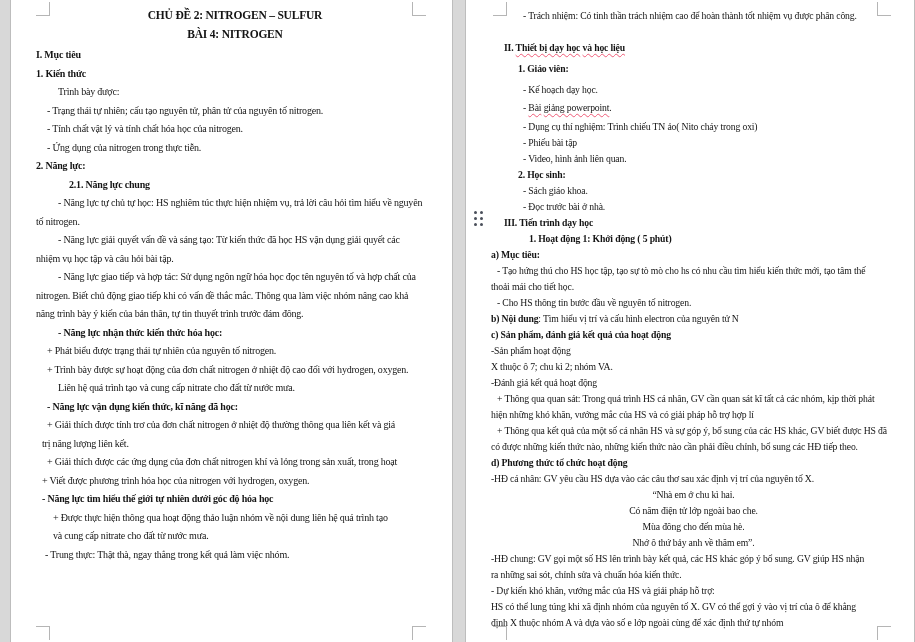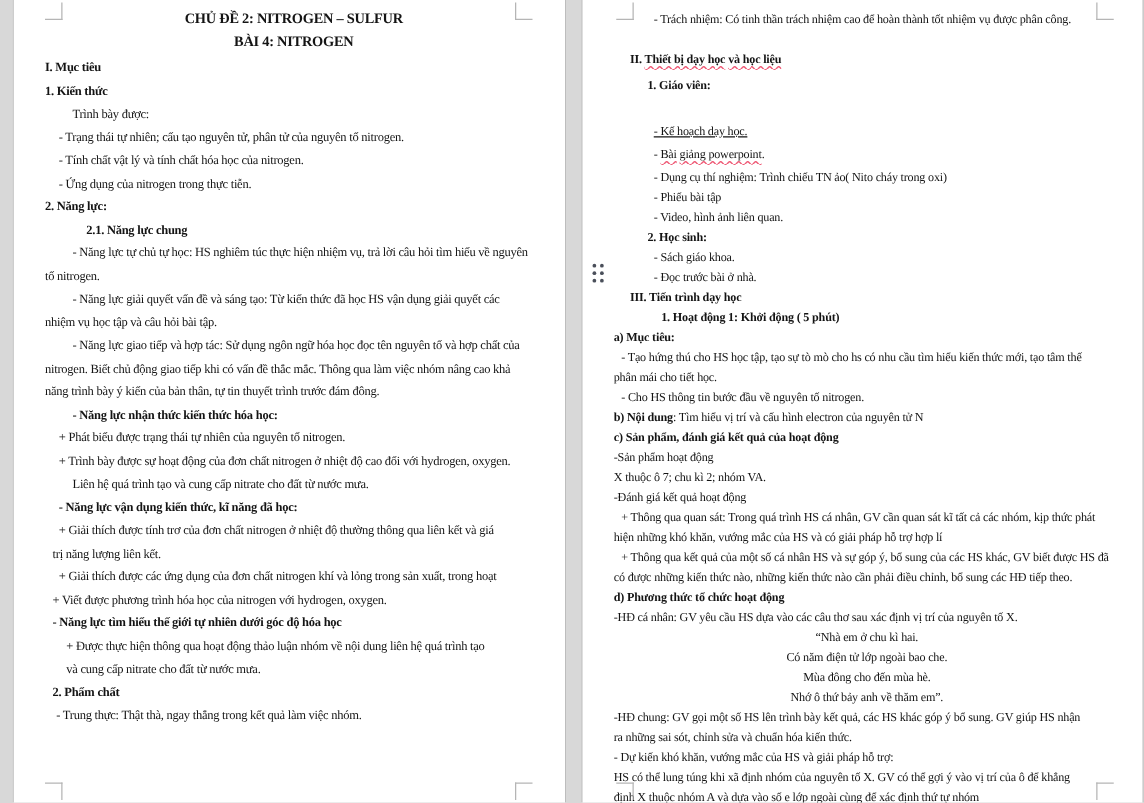--- a/index.html
+++ b/index.html
@@ -80,52 +80,51 @@
     <p class="ln" style="padding-left: 11px;"><span class="">+ Trình bày được sự hoạt động của đơn chất nitrogen ở nhiệt độ cao đối với hydrogen, oxygen.</span></p>
     <p class="ln" style="padding-left: 22px;"><span class="">Liên hệ quá trình tạo và cung cấp nitrate cho đất từ nước mưa.</span></p>
     <p class="ln" style="padding-left: 11px;"><span class="b i">- Năng lực vận dụng kiến thức, kĩ năng đã học:</span></p>
     <p class="ln" style="padding-left: 11px;"><span class="">+ Giải thích được tính trơ của đơn chất nitrogen ở nhiệt độ thường thông qua liên kết và giá</span></p>
     <p class="ln" style="padding-left: 6px;"><span class="">trị năng lượng liên kết.</span></p>
     <p class="ln" style="padding-left: 11px;"><span class="">+ Giải thích được các ứng dụng của đơn chất nitrogen khí và lỏng trong sản xuất, trong hoạt</span></p>
     <p class="ln" style="padding-left: 6px;"><span class="">+ Viết được phương trình hóa học của nitrogen với hydrogen, oxygen.</span></p>
     <p class="ln" style="padding-left: 6px;"><span class="b i">- Năng lực tìm hiểu thế giới tự nhiên dưới góc độ hóa học</span></p>
     <p class="ln" style="padding-left: 17px;"><span class="">+ Được thực hiện thông qua hoạt động thảo luận nhóm về nội dung liên hệ quá trình tạo</span></p>
     <p class="ln" style="padding-left: 17px;"><span class="">và cung cấp nitrate cho đất từ nước mưa.</span></p>
-    <p class="ln b" style="padding-left: 6px;"><span class="b">2. Phẩm chất</span></p>
     <p class="ln" style="padding-left: 9px;"><span class="">- Trung thực: Thật thà, ngay thẳng trong kết quả làm việc nhóm.</span></p>
   </div>
 
 <div class="page" id="page-right">
   <div class="cm tl y-top rp-l"></div>
   <div class="cm tr y-top rp-r"></div>
   <div class="cm bl y-bot rp-l"></div>
   <div class="cm br y-bot rp-r"></div>
 <p class="ln" style="padding-left: 32px;"><span class="">- Trách nhiệm: Có tinh thần trách nhiệm cao để hoàn thành tốt nhiệm vụ được phân công.</span></p>
     <p class="ln b" style="padding-left: 13px; margin-top: 16px;"><span class="b">II. </span><span class="b red">Thiết bị dạy học</span><span class="b"> </span><span class="b red">và học liệu</span></p>
     <p class="ln b" style="padding-left: 27px; margin-top: 5px;"><span class="b">1. Giáo viên:</span></p>
-    <p class="ln" style="padding-left: 32px; margin-top: 21px; text-decoration: underline;"><span class="">- Kế hoạch dạy học.</span></p>
+    <p class="ln" style="padding-left: 32px; margin-top: 5px;"><span class="">- Kế hoạch dạy học.</span></p>
     <p class="ln" style="padding-left: 32px; margin-top: 2px;"><span class="">- </span><span class="red">Bài</span><span class=""> </span><span class="red">giảng powerpoint</span><span class="">.</span></p>
     <p class="ln" style="padding-left: 32px; margin-top: 3px;"><span class="">- Dụng cụ thí nghiệm: Trình chiếu TN ảo( Nito cháy trong oxi)</span></p>
     <p class="ln" style="padding-left: 32px;"><span class="">- Phiếu bài tập</span></p>
     <p class="ln" style="padding-left: 32px;"><span class="">- Video, hình ảnh liên quan.</span></p>
     <p class="ln b" style="padding-left: 27px;"><span class="b">2. Học sinh:</span></p>
     <p class="ln" style="padding-left: 32px;"><span class="">- Sách giáo khoa.</span></p>
     <p class="ln" style="padding-left: 32px;"><span class="">- Đọc trước bài ở nhà.</span></p>
     <p class="ln b" style="padding-left: 13px;"><span class="b">III. Tiến trình dạy học</span></p>
     <p class="ln b" style="padding-left: 38px;"><span class="b">1. Hoạt động 1: Khởi động ( 5 phút)</span></p>
     <p class="ln b"><span class="b">a) Mục tiêu:</span></p>
     <p class="ln" style="padding-left: 6px;"><span class="">- Tạo hứng thú cho HS học tập, tạo sự tò mò cho hs có nhu cầu tìm hiểu kiến thức mới, tạo tâm thế</span></p>
-    <p class="ln"><span class="">phân mái cho tiết học.</span></p>
+    <p class="ln"><span class="">thoải mái cho tiết học.</span></p>
     <p class="ln" style="padding-left: 6px;"><span class="">- Cho HS thông tin bước đầu về nguyên tố nitrogen.</span></p>
     <p class="ln"><span class="b">b) Nội dung</span><span class="">: Tìm hiểu vị trí và cấu hình electron của nguyên tử N</span></p>
     <p class="ln"><span class="b">c) </span><span class="b i">Sản phẩm, đánh giá kết quả của hoạt động</span></p>
     <p class="ln"><span class="">-Sản phẩm hoạt động</span></p>
     <p class="ln"><span class="">X thuộc ô 7; chu kì 2; nhóm VA.</span></p>
     <p class="ln"><span class="">-Đánh giá kết quả hoạt động</span></p>
-    <p class="ln" style="padding-left: 6px;"><span class="">+ Thông qua quan sát: Trong quá trình HS cá nhân, GV cần quan sát kĩ tất cả các nhóm, kịp thức phát</span></p>
+    <p class="ln" style="padding-left: 6px;"><span class="">+ Thông qua quan sát: Trong quá trình HS cá nhân, GV cần quan sát kĩ tất cả các nhóm, kịp thời phát</span></p>
     <p class="ln"><span class="">hiện những khó khăn, vướng mắc của HS và có giải pháp hỗ trợ hợp lí</span></p>
     <p class="ln" style="padding-left: 6px;"><span class="">+ Thông qua kết quả của một số cá nhân HS  và sự góp ý, bổ sung của các HS khác, GV biết được HS đã</span></p>
     <p class="ln"><span class="">có được những kiến thức nào, những kiến thức nào cần phải điều chỉnh, bổ sung các HĐ tiếp theo.</span></p>
     <p class="ln b"><span class="b">d) Phương thức tổ chức hoạt động</span></p>
     <p class="ln"><span class="">-HĐ cá nhân: GV yêu cầu HS  dựa vào các câu thơ sau xác định vị trí của nguyên tố X.</span></p>
     <p class="ln i ctr"><span class="i">“Nhà em ở chu kì hai.</span></p>
     <p class="ln i ctr"><span class="i">Có năm điện tử lớp ngoài bao che.</span></p>
     <p class="ln i ctr"><span class="i">Mùa đông cho đến mùa hè.</span></p>
     <p class="ln i ctr"><span class="i">Nhớ ô thứ bảy anh về thăm em”.</span></p>
     <p class="ln"><span class="">-HĐ  chung: GV gọi một số HS lên trình bày kết quả, các HS khác góp ý bổ sung. GV giúp HS nhận</span></p>

